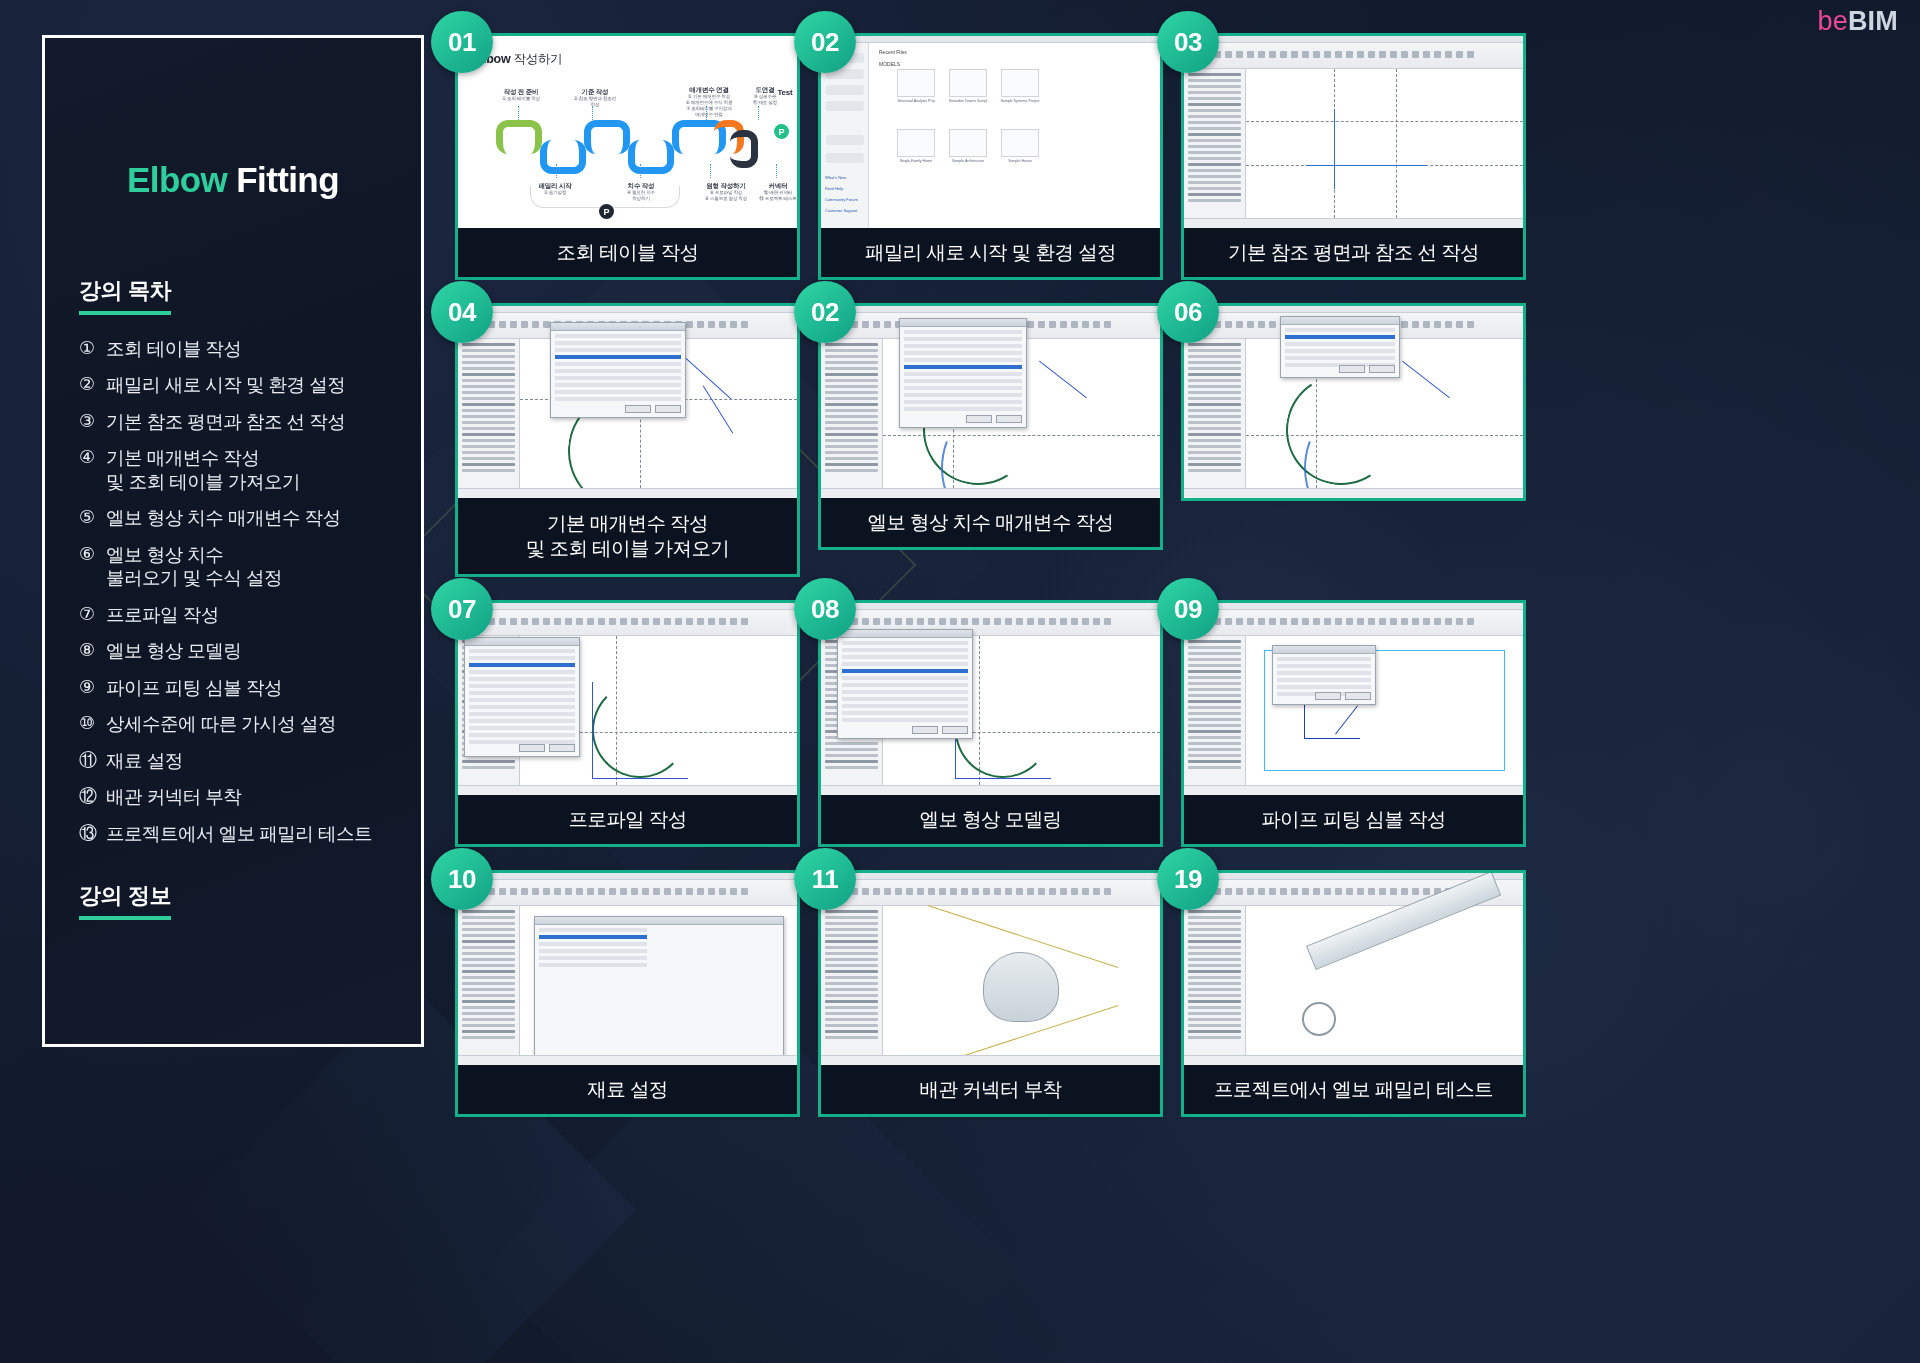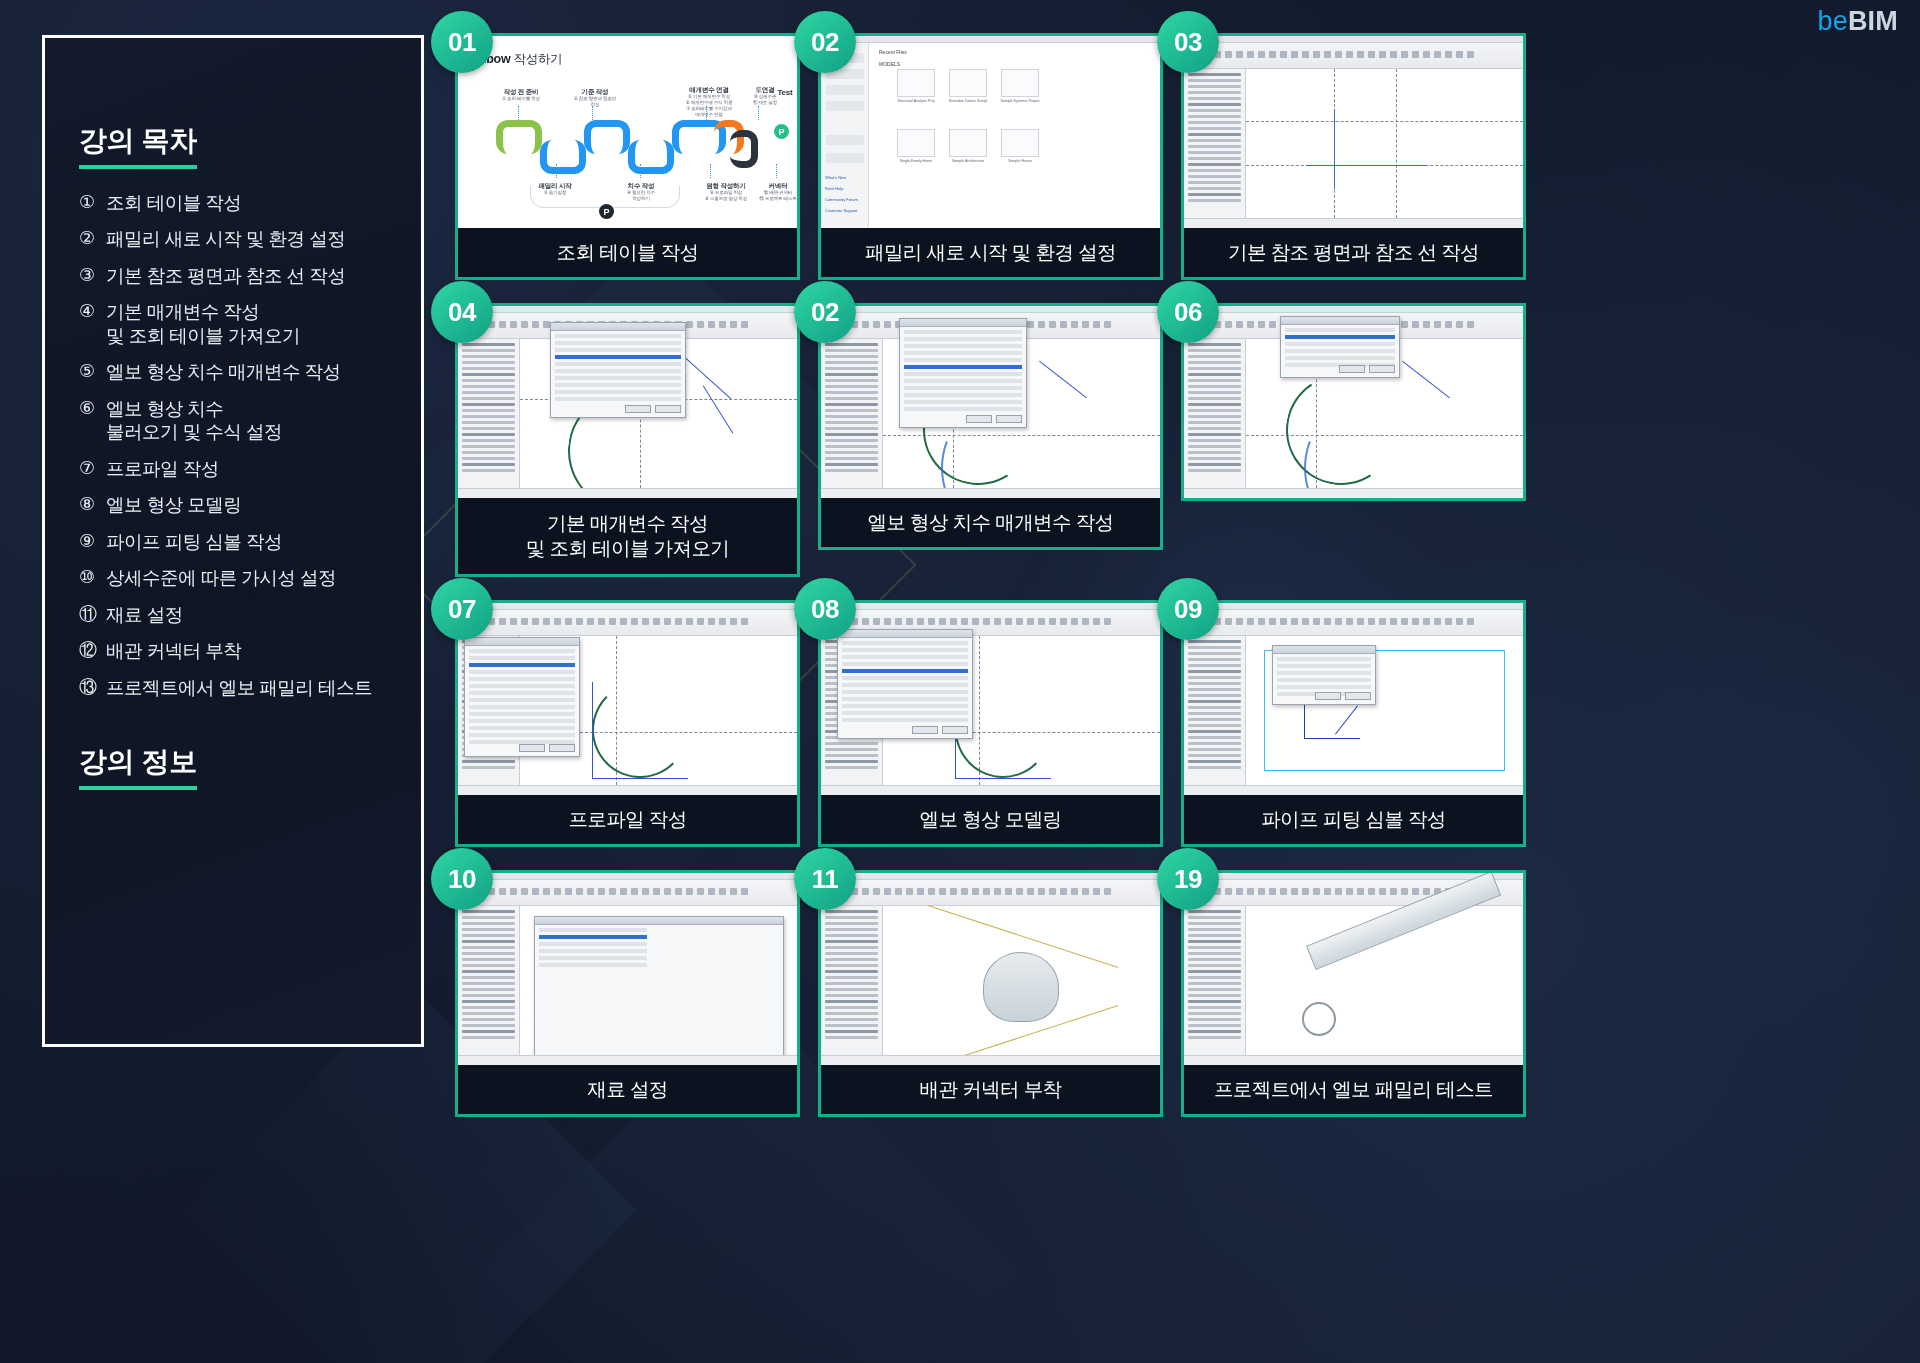--- a/index.html
+++ b/index.html
@@ -54,21 +54,21 @@
     background:radial-gradient(circle,#1b2840 0%,rgba(27,40,64,0) 72%);
     border-radius:50%;
   }
 
   
   #brand{
     position:absolute;top:8px;right:22px;z-index:5;
     font-size:27px;letter-spacing:.2px;line-height:1;
     color:#b9c2d0;
   }
-  #brand .be{font-weight:300;color:#0ea5e9;}
+  #brand .be{font-weight:300;color:#ec4899;}
   #brand .bim{font-weight:700;color:#cdd5e0;}
 
   
   #left-panel{
     position:absolute;left:42px;top:35px;width:382px;height:1012px;
     background:linear-gradient(160deg,#121a2b 0%,#0e1524 55%,#121a2c 100%);
     border:3px solid #ffffff;
     z-index:3;
     padding:0 34px;
   }
@@ -76,22 +76,22 @@
     margin-top:122px;
     font-size:35px;font-weight:700;letter-spacing:-.6px;
     text-align:center;
     white-space:nowrap;
   }
   #panel-title .t-green{color:#2ecf9d;}
   #panel-title .t-white{color:#ffffff;}
 
   .sec-head{
     display:inline-block;
-    margin-top:8px;
-    font-size:28px;font-weight:700;color:#ffffff;
+    margin-top:0;
+    font-size:22px;font-weight:700;color:#ffffff;
     padding-bottom:5px;
     border-bottom:4px solid #2ecf9d;
     letter-spacing:-.4px;
   }
   #toc-head-wrap{margin-top:76px;}
   #info-head-wrap{margin-top:36px;}
 
   ul.toc{list-style:none;margin-top:22px;}
   ul.toc li{
     display:flex;
@@ -231,20 +231,24 @@
   <div class="bg-poly poly-e"></div>
   <div class="bg-poly poly-f"></div>
 </div>
 
 <div id="brand">
   <span class="be">be</span><span class="bim">BIM</span>
 </div>
 
 <aside id="left-panel">
 
+  <h1 id="panel-title">
+    <span class="t-green">Elbow</span>
+    <span class="t-white">Fitting</span>
+  </h1>
 
   <div id="toc-head-wrap">
     <span class="sec-head">강의 목차</span>
   </div>
 
   <ul class="toc" id="toc-list">
       <li>
         <span class="num">①</span>
         <span class="txt"><span>조회 테이블 작성</span></span>
       </li>

